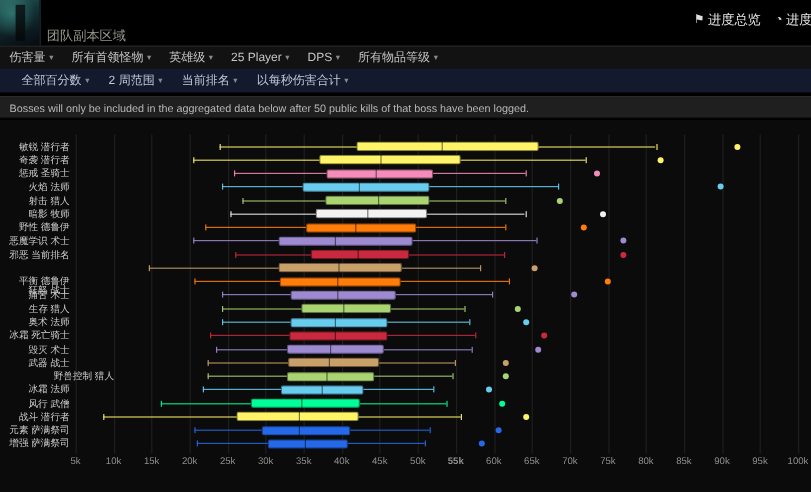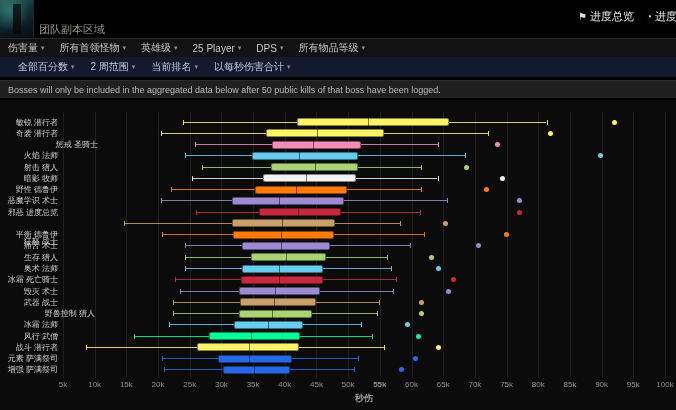--- a/index.html
+++ b/index.html
@@ -153,36 +153,35 @@
     <div class="grid-line" style="left: 538.263px; top: 12px; height: 266px;"></div>
     <div class="x-tick-label" style="left: 521.263px; top: 280px;">80k</div>
     <div class="grid-line" style="left: 569.947px; top: 12px; height: 266px;"></div>
     <div class="x-tick-label" style="left: 552.947px; top: 280px;">85k</div>
     <div class="grid-line" style="left: 601.632px; top: 12px; height: 266px;"></div>
     <div class="x-tick-label" style="left: 584.632px; top: 280px;">90k</div>
     <div class="grid-line" style="left: 633.316px; top: 12px; height: 266px;"></div>
     <div class="x-tick-label" style="left: 616.316px; top: 280px;">95k</div>
     <div class="grid-line" style="left: 665px; top: 12px; height: 266px;"></div>
     <div class="x-tick-label" style="left: 648px; top: 280px;">100k</div>
-    <div class="x-axis-title" style="left: 63px; top: 292px; width: 602px;">秒伤</div>
     <div class="spec-label" style="top: 17.5px;">敏锐 潜行者</div>
     <div class="whisker" style="left: 183.4px; width: 363.101px; top: 21.5px; background: rgb(255, 244, 104);"></div>
     <div class="whisker-cap" style="left: 183.4px; top: 19.5px; background: rgb(255, 244, 104);"></div>
     <div class="whisker-cap" style="left: 546.501px; top: 19.5px; background: rgb(255, 244, 104);"></div>
     <div class="bp-box" style="left: 296.829px; width: 152.084px; top: 18px; background: rgb(255, 244, 104);"></div>
     <div class="median-line" style="left: 367.936px; top: 18px;"></div>
     <div class="outlier" style="left: 611.805px; top: 19.5px; background: rgb(255, 244, 104);"></div>
     <div class="spec-label" style="top: 28.77px;">奇袭 潜行者</div>
     <div class="whisker" style="left: 160.587px; width: 327.615px; top: 32.77px; background: rgb(255, 244, 104);"></div>
     <div class="whisker-cap" style="left: 160.587px; top: 30.77px; background: rgb(255, 244, 104);"></div>
     <div class="whisker-cap" style="left: 488.202px; top: 30.77px; background: rgb(255, 244, 104);"></div>
     <div class="bp-box" style="left: 265.779px; width: 117.865px; top: 29.27px; background: rgb(255, 244, 104);"></div>
     <div class="median-line" style="left: 317.241px; top: 29.27px;"></div>
     <div class="outlier" style="left: 548.437px; top: 30.77px; background: rgb(255, 244, 104);"></div>
-    <div class="spec-label" style="top: 40.04px; padding-left: 40px;">惩戒 圣骑士</div>
+    <div class="spec-label" style="top: 40.04px;">惩戒 圣骑士</div>
     <div class="whisker" style="left: 195.44px; width: 242.701px; top: 44.04px; background: rgb(244, 140, 186);"></div>
     <div class="whisker-cap" style="left: 195.44px; top: 42.04px; background: rgb(244, 140, 186);"></div>
     <div class="whisker-cap" style="left: 438.141px; top: 42.04px; background: rgb(244, 140, 186);"></div>
     <div class="bp-box" style="left: 272.116px; width: 89.3495px; top: 40.54px; background: rgb(244, 140, 186);"></div>
     <div class="median-line" style="left: 313.439px; top: 40.54px;"></div>
     <div class="outlier" style="left: 495.207px; top: 42.04px; background: rgb(244, 140, 186);"></div>
     <div class="spec-label" style="top: 51.31px;">火焰 法师</div>
     <div class="whisker" style="left: 184.667px; width: 280.088px; top: 55.31px; background: rgb(104, 204, 239);"></div>
     <div class="whisker-cap" style="left: 184.667px; top: 53.31px; background: rgb(104, 204, 239);"></div>
     <div class="whisker-cap" style="left: 464.756px; top: 53.31px; background: rgb(104, 204, 239);"></div>
@@ -210,21 +209,21 @@
     <div class="bp-box" style="left: 255.006px; width: 91.8842px; top: 85.62px; background: rgb(255, 124, 10);"></div>
     <div class="median-line" style="left: 296.329px; top: 85.62px;"></div>
     <div class="outlier" style="left: 484.435px; top: 87.12px; background: rgb(255, 124, 10);"></div>
     <div class="spec-label" style="top: 96.39px;">恶魔学识 术士</div>
     <div class="whisker" style="left: 160.587px; width: 286.425px; top: 100.39px; background: rgb(157, 138, 209);"></div>
     <div class="whisker-cap" style="left: 160.587px; top: 98.39px; background: rgb(157, 138, 209);"></div>
     <div class="whisker-cap" style="left: 447.013px; top: 98.39px; background: rgb(157, 138, 209);"></div>
     <div class="bp-box" style="left: 232.194px; width: 111.528px; top: 96.89px; background: rgb(157, 138, 209);"></div>
     <div class="median-line" style="left: 279.22px; top: 96.89px;"></div>
     <div class="outlier" style="left: 517.386px; top: 98.39px; background: rgb(157, 138, 209);"></div>
-    <div class="spec-label" style="top: 107.66px;">邪恶 进度总览</div>
+    <div class="spec-label" style="top: 107.66px;">邪恶 当前排名</div>
     <div class="whisker" style="left: 196.074px; width: 224.324px; top: 111.66px; background: rgb(200, 41, 62);"></div>
     <div class="whisker-cap" style="left: 196.074px; top: 109.66px; background: rgb(200, 41, 62);"></div>
     <div class="whisker-cap" style="left: 420.398px; top: 109.66px; background: rgb(200, 41, 62);"></div>
     <div class="bp-box" style="left: 258.808px; width: 81.7453px; top: 108.16px; background: rgb(200, 41, 62);"></div>
     <div class="median-line" style="left: 297.597px; top: 108.16px;"></div>
     <div class="outlier" style="left: 517.386px; top: 109.66px; background: rgb(200, 41, 62);"></div>
     <div class="spec-label" style="top: 137px;">狂怒 战士</div>
     <div class="whisker" style="left: 124.467px; width: 275.653px; top: 122.93px; background: rgb(201, 160, 106);"></div>
     <div class="whisker-cap" style="left: 124.467px; top: 120.93px; background: rgb(201, 160, 106);"></div>
     <div class="whisker-cap" style="left: 400.12px; top: 120.93px; background: rgb(201, 160, 106);"></div>

